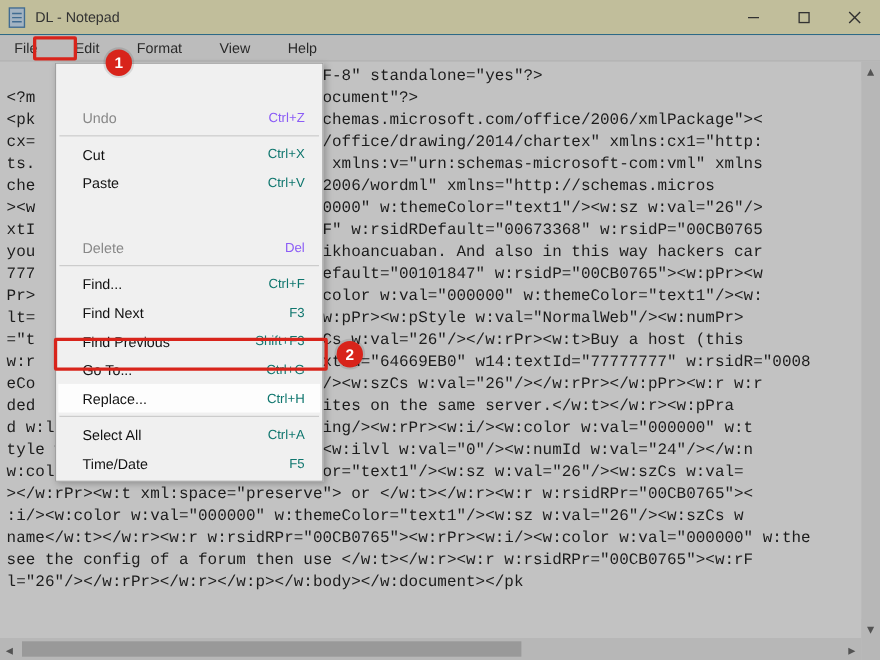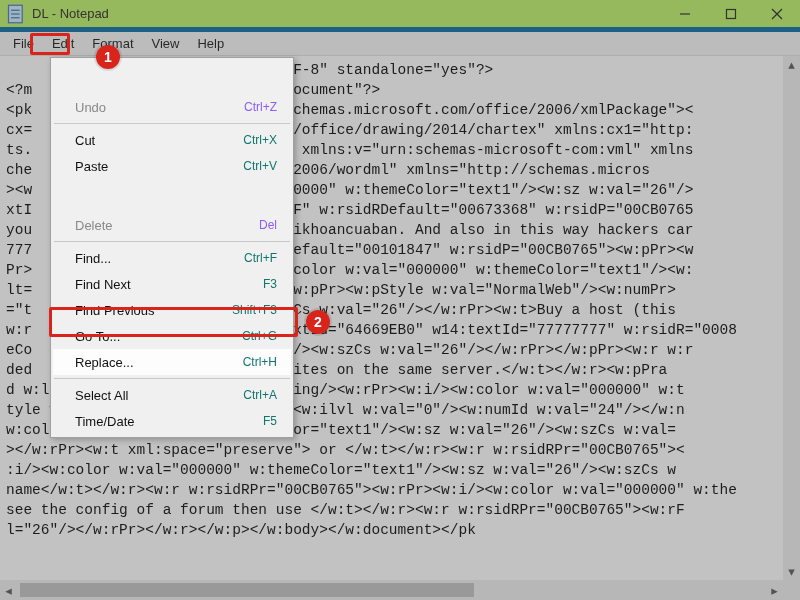--- a/index.html
+++ b/index.html
@@ -16,24 +16,24 @@
   .dim {
     position: absolute; inset: 0;
     background: rgba(80,80,80,0.35);
     pointer-events: none;
     z-index: 50;
   }
 
   
   .titlebar {
     height: 32px;
-    background: #bef264;
+    background: #fef9c3;
     display: flex; align-items: center;
     padding-left: 6px;
-    border-bottom: 5px solid #0369a1;
+    border-bottom: 1px solid #0369a1;
   }
   .titlebar .icon {
     width: 20px; height: 18px;
     margin-right: 6px;
     display: inline-flex; align-items:center; justify-content:center;
   }
   .titlebar .title { font-size: 13px; color: #222; }
   .winbtns { margin-left: auto; display: flex; }
   .winbtn {
     width: 46px; height: 32px;
@@ -43,20 +43,21 @@
   .winbtn svg { width: 12px; height: 12px; }
 
   
   .menubar {
     height: 24px;
     background: #f6f6f6;
     display: flex; align-items: center;
     padding-left: 4px;
     border-bottom: 1px solid #e0e0e0;
     font-size: 13px;
+    gap: 16px;
   }
   .menubar .mi {
     padding: 2px 9px;
     color: #111;
     position: relative;
   }
   .menubar .mi.edit {
     
   }
 

